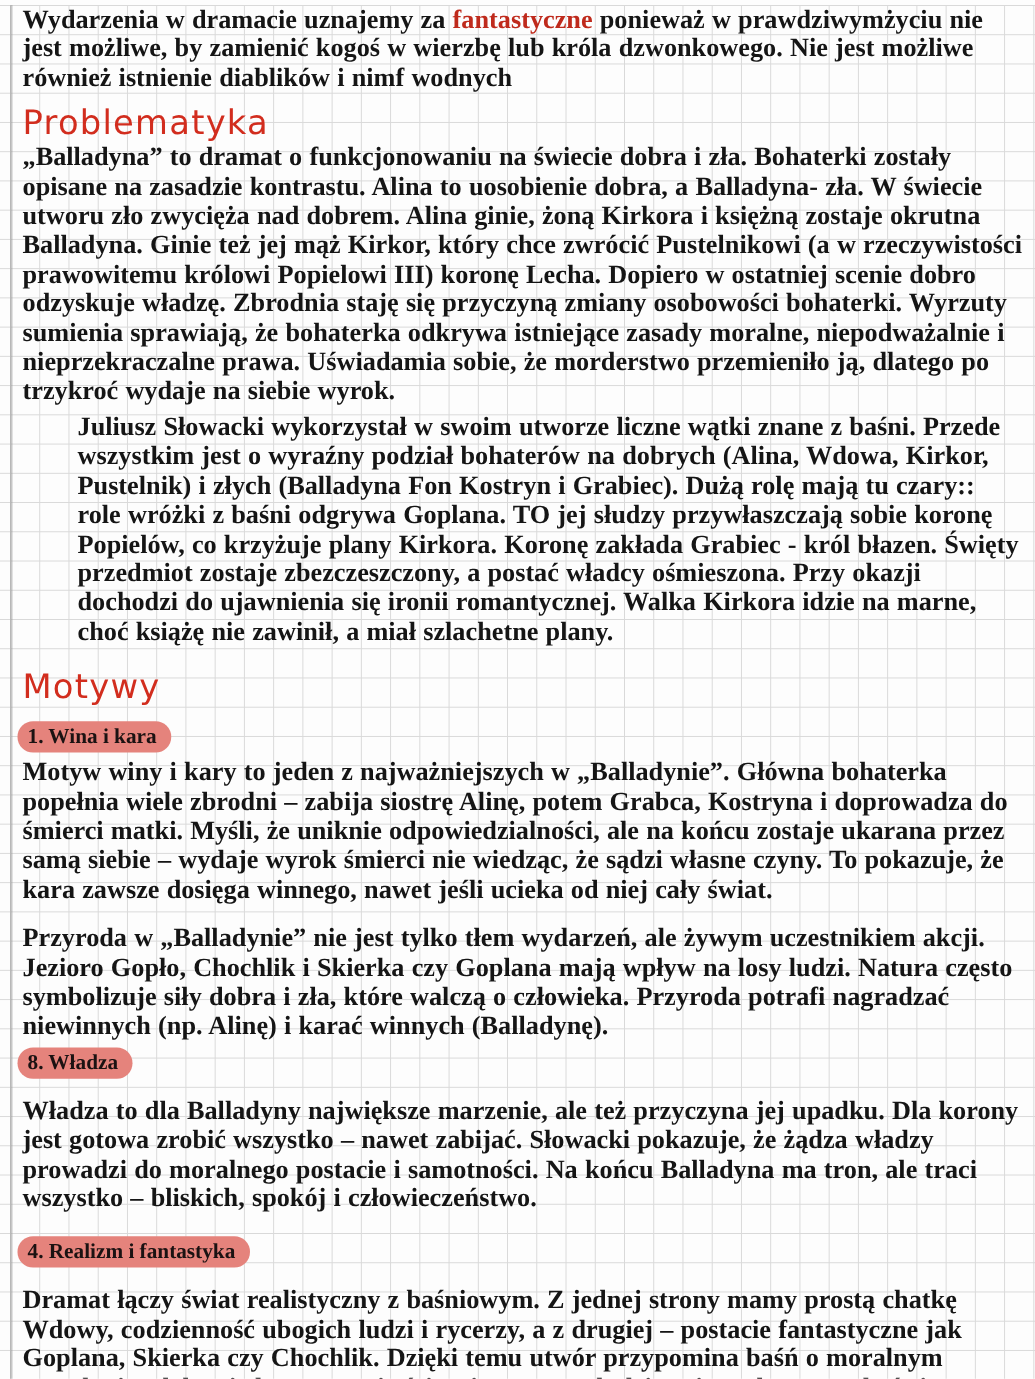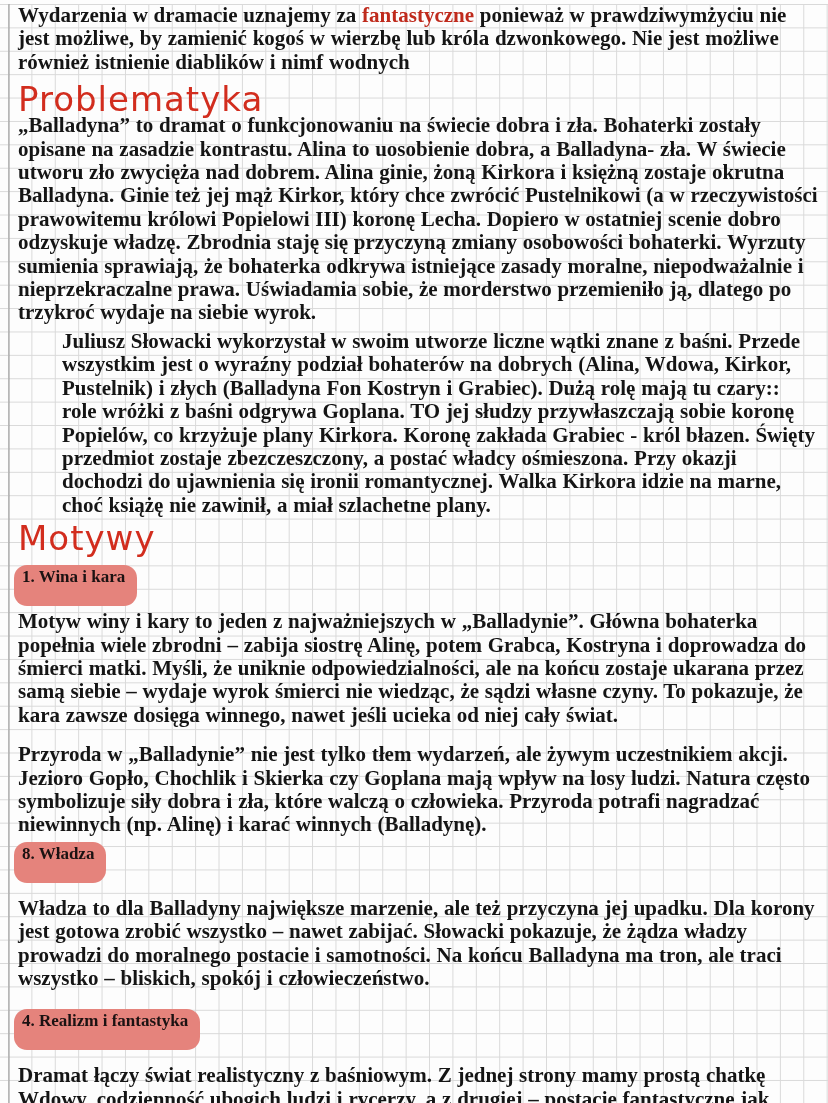--- a/index.html
+++ b/index.html
@@ -39,45 +39,45 @@
     line-height: 23.4px;
     color: #151515;
     margin: 0;
     text-align: left;
     word-spacing: 0.5px;
   }
   .accent-word { color: #bf2a1c; }
   .script-heading {
     font-family: "DejaVu Sans", sans-serif;
     font-weight: normal;
-    font-size: 34px;
+    font-size: 27px;
     line-height: 30px;
     letter-spacing: 1px;
     color: #d22d1e;
     margin: 0;
   }
   .intro            { margin-top: 4px; }
   .h-problematyka   { margin-top: 10px; }
   .p-problematyka-1 { }
   .p-problematyka-2 { margin-top: 5px; margin-left: 44px; }
-  .h-motywy         { margin-top: 6px; }
+  .h-motywy         { margin-top: 18px; }
   .pill-row         { margin: 0; }
   .pill-row-1       { margin-top: 12px; }
   .pill-row-2       { margin-top: 0px; }
   .pill-row-3       { margin-top: 5px; }
   .pill-row-4       { margin-top: 19px; }
   .p-motif-1        { margin-top: 4px; }
   .p-motif-2        { margin-top: 16px; }
   .p-motif-3        { margin-top: 14px; }
   .p-motif-4        { margin-top: 14px; }
   .pill {
     display: inline-block;
     background: #e5837c;
     border-radius: 13px;
-    padding: 1px 12px 18px 8px;
+    padding: 1px 12px 2px 8px;
     margin-left: -4px;
     font-family: "Liberation Serif", "DejaVu Serif", serif;
     font-weight: bold;
     font-size: 17px;
     line-height: 22px;
     color: #1b1212;
   }
 </style>
 </head>
 <body>

